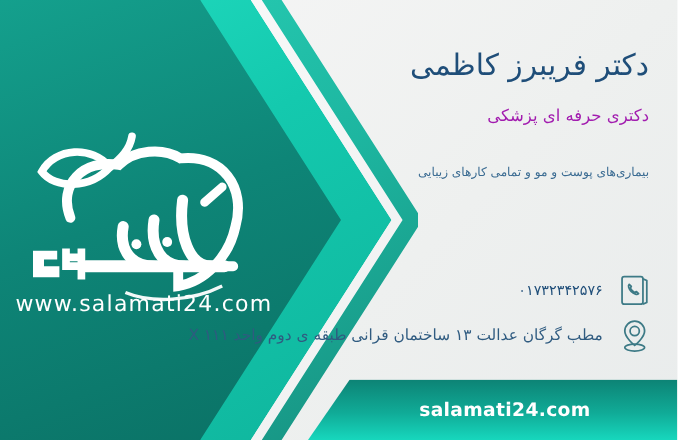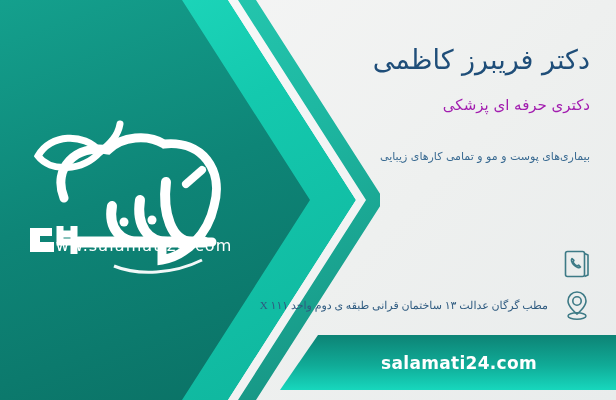--- a/index.html
+++ b/index.html
@@ -83,25 +83,24 @@
     left: 16px;
     top: 110px;
     width: 250px;
     height: 180px;
   }
   .logo svg { display: block; width: 100%; height: 100%; }
 
   .logo-url {
     position: absolute;
     left: 14px;
-    top: 236px;
+    top: 264px;
     width: 246px;
-    text-align: center;
     color: #ffffff;
-    font-size: 16px;
+    font-size: 20px;
     letter-spacing: 1.1px;
     font-family: "DejaVu Sans", "Liberation Sans", sans-serif;
     direction: ltr;
   }
 
   
   .title {
     position: absolute;
     right: 26px;
     top: 44px;
@@ -152,29 +151,29 @@
   }
   .c-icon svg { display:block; }
 
   .c-text {
     color: #1f4e79;
     font-size: 13px;
     direction: rtl;
     white-space: nowrap;
     text-align: right;
   }
-  .c-text.small { font-size: 11px; color: #2f5b80; font-family: Liberation Serif, serif; }
+  .c-text.small { font-size: 14px; color: #2f5b80; }
 
   .phones { display: flex; flex-direction: row; gap: 14px; }
 
   
   .bottom-bar {
     position: absolute;
     left: 280px;
-    bottom: 10px;
+    bottom: 0;
     width: 336px;
     height: 55px;
     background: linear-gradient(180deg, #0d8375 0%, #10ab97 55%, #17d7bd 100%);
     clip-path: polygon(38px 0, 336px 0, 336px 55px, 0 55px);
     display: flex;
     align-items: center;
     justify-content: center;
   }
   .bottom-bar-text {
     color: #ffffff;
@@ -239,20 +238,21 @@
     <span class="c-icon">
       <svg width="28" height="30" viewBox="0 0 28 30" xmlns="http://www.w3.org/2000/svg">
         <rect x="2.5" y="2.5" width="19" height="25" rx="2" fill="none" stroke="#3d7a86" stroke-width="1.6"></rect>
         <path d="M21.5 4.5 L25 6 L25 26 L21.5 27.5" fill="none" stroke="#3d7a86" stroke-width="1.6" stroke-linejoin="round"></path>
         <path d="M9 9.5 C9 9.5 8 10.6 8.6 12.3 C9.5 15 12 17.5 14.7 18.4
                  C16.4 19 17.5 18 17.5 18 L15.6 16.1 L13.9 17
                  C12.6 16.2 10.8 14.4 10 13.1 L10.9 11.4 Z" fill="none" stroke="#3d7a86" stroke-width="1.6" stroke-linejoin="round"></path>
       </svg>
     </span>
     <span class="c-text phones">
+      <span>۰۱۷۳۲۳۴۲۵۷۶</span>
     </span>
   </div>
 
   <div class="contact-row row-addr">
     <span class="c-icon">
       <svg width="28" height="32" viewBox="0 0 28 32" xmlns="http://www.w3.org/2000/svg">
         <path d="M14 3 C9 3 5 7 5 12 C5 18 14 25 14 25 C14 25 23 18 23 12 C23 7 19 3 14 3 Z" fill="none" stroke="#3d7a86" stroke-width="1.6"></path>
         <circle cx="14" cy="12" r="4.2" fill="none" stroke="#3d7a86" stroke-width="1.6"></circle>
         <ellipse cx="14" cy="27" rx="9" ry="3.2" fill="none" stroke="#3d7a86" stroke-width="1.5"></ellipse>
       </svg>

